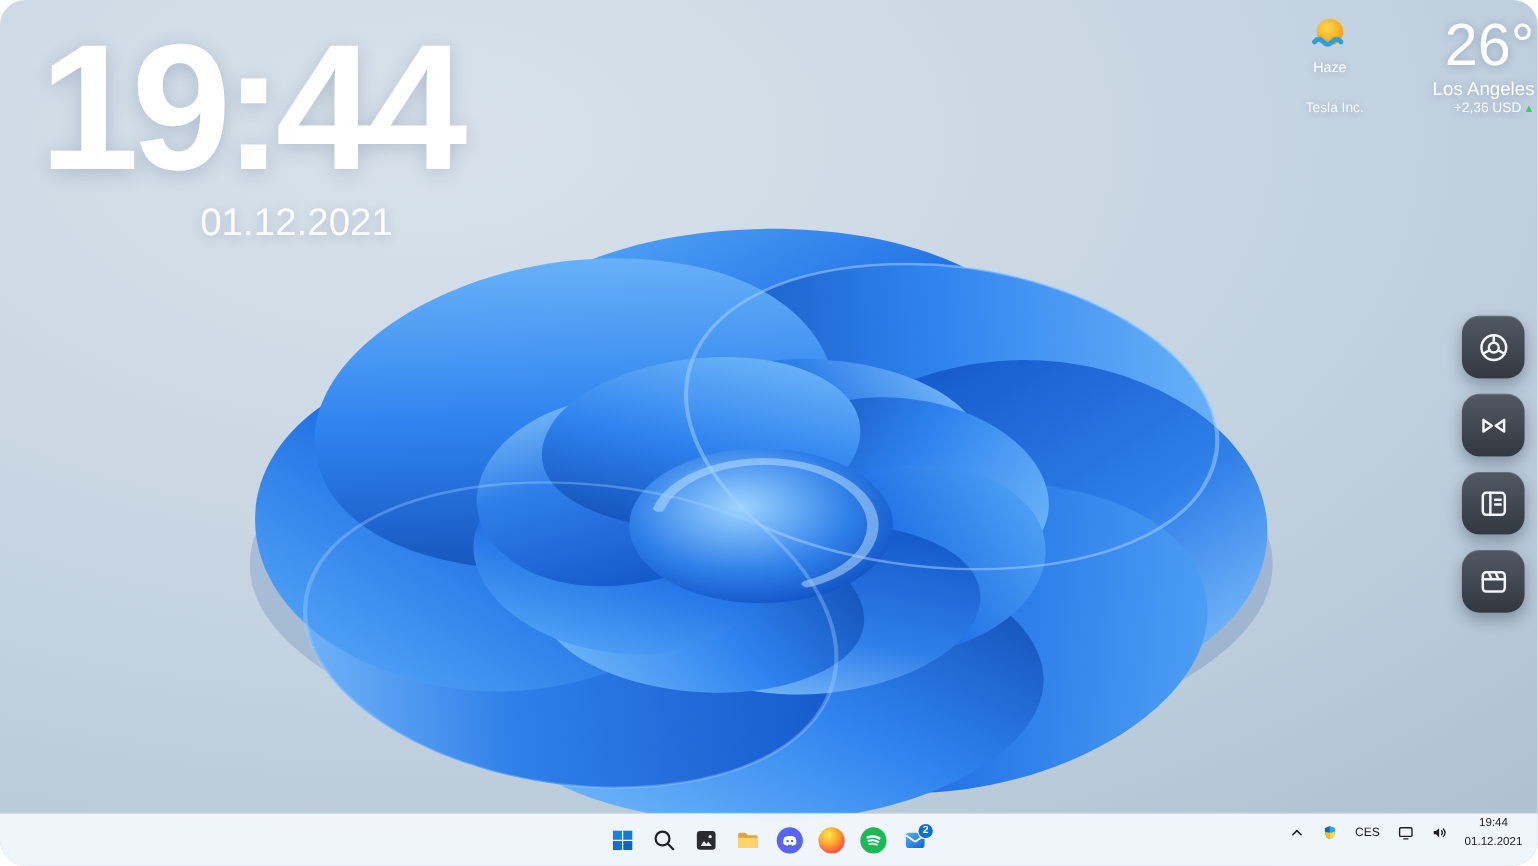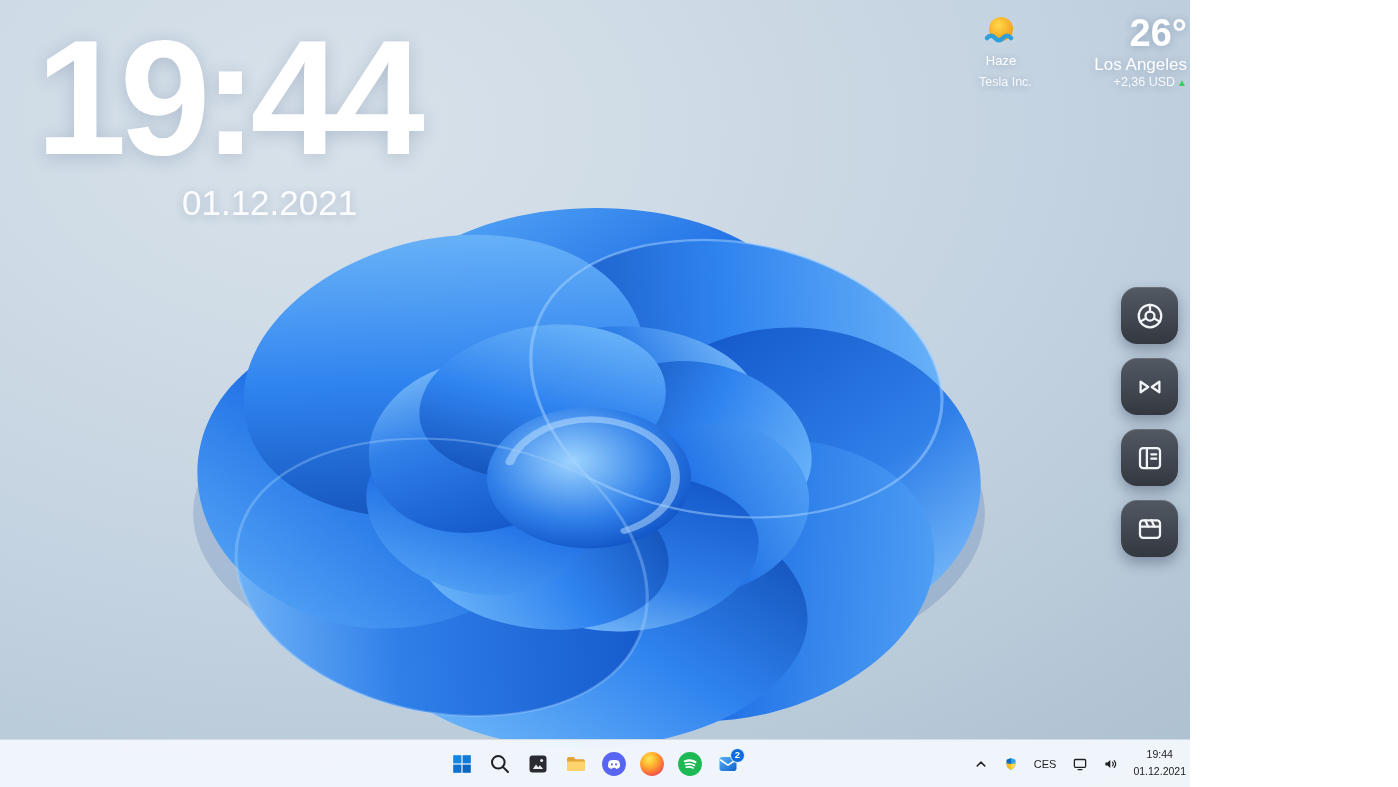--- a/index.html
+++ b/index.html
@@ -2,21 +2,21 @@
 <html><head>
 <meta charset="utf-8">
 <style>
   * { margin:0; padding:0; box-sizing:border-box; }
   html,body { width:1398px; height:787px; overflow:hidden; }
   body {
     font-family:"Liberation Sans", sans-serif;
     user-select:none;
     cursor:default;
   }
-  .desktop { position:relative; width:1190px; height:787px; overflow:hidden; }
+  .desktop { position:relative; width:1398px; height:787px; overflow:hidden;border-radius:23px; }
   .wallpaper { position:absolute; inset:0; width:100%; height:100%; display:block; }
 
   
   .clock-widget { position:absolute; top:16px; left:36px; color:#ffffff; }
   .clock-time {
     font-size:163px; font-weight:700; line-height:1; letter-spacing:-7px;
     text-shadow:0 3px 18px rgba(30,60,110,0.20);
   }
   .clock-date {
     font-size:35px; font-weight:400; margin-top:4px; margin-left:146px;
@@ -25,21 +25,21 @@
 
   
   .info-widget {
     position:absolute; top:14px; right:3px; width:210px; color:#ffffff;
     text-shadow:0 1px 8px rgba(30,60,110,0.28);
   }
   .weather-row { display:flex; justify-content:space-between; align-items:flex-start; }
   .weather-left { display:flex; flex-direction:column; align-items:center; padding-left:4px; }
   .weather-cond { font-size:13px; margin-top:3px; }
   .weather-right { text-align:right; }
-  .weather-temp { font-size:38px; font-weight:700; line-height:1.0;text-align:right; }
+  .weather-temp { font-size:54px; font-weight:400; line-height:1.0;text-align:right; }
   .weather-loc { font-size:17px; margin-top:3px; }
   .stock-row { display:flex; justify-content:space-between; align-items:baseline; margin-top:12px; padding-left:2px; }
   .stock-symbol { font-size:19px; font-weight:700; }
   .stock-price { font-size:18px; font-weight:700; }
   .stock-sub { display:flex; justify-content:space-between; align-items:baseline; margin-top:0; padding-left:2px; }
   .stock-company { font-size:12.5px; color:rgba(255,255,255,0.88); }
   .stock-change { font-size:12.5px; color:rgba(255,255,255,0.92); }
   .stock-arrow { color:#35d057; font-size:10px; margin-left:2px; text-shadow:none; }
 
   
@@ -65,22 +65,22 @@
   .tb-btn {
     width:34px; height:34px; border-radius:6px; display:grid; place-items:center;
     position:relative; cursor:pointer;
   }
   .tb-badge {
     position:absolute; top:1px; right:0px; min-width:15px; height:15px;
     background:#0b6ddb; color:#fff; border-radius:50%; font-size:9.5px; font-weight:700;
     display:grid; place-items:center; border:1.5px solid #f3f7fc; line-height:1;
   }
   .tray {
-    position:absolute; right:0; top:0; height:100%; display:flex; align-items:center;
-    gap:9px; padding-right:2px;
+    position:absolute; right:0; top:0; height:100%; display:flex; 
+    gap:9px; padding-right:12px;
   }
   .tray-btn { display:grid; place-items:center; height:34px; padding:0 2px; border-radius:5px; cursor:pointer; }
   .tray-lang { font-size:11px; color:#1c1c1e; padding:0 4px; }
   .tray-clock { text-align:right; font-size:10.5px; color:#1c1c1e; line-height:1.3; padding:0 2px; }
 </style>
 </head>
 <body>
 
 <div class="desktop">
 

